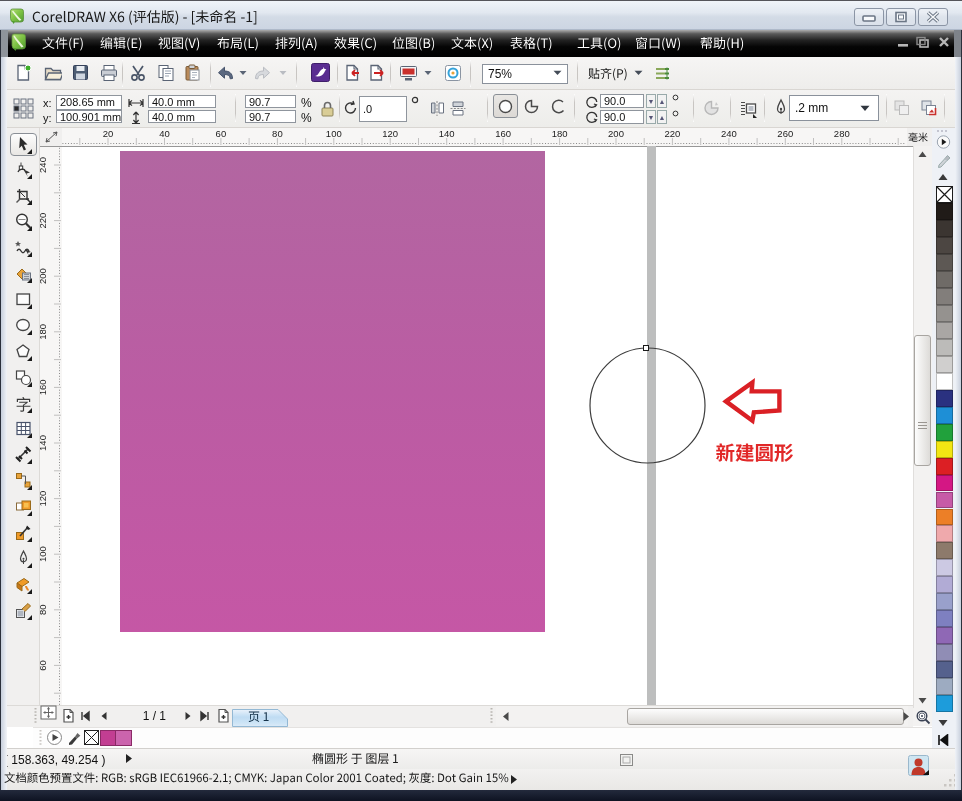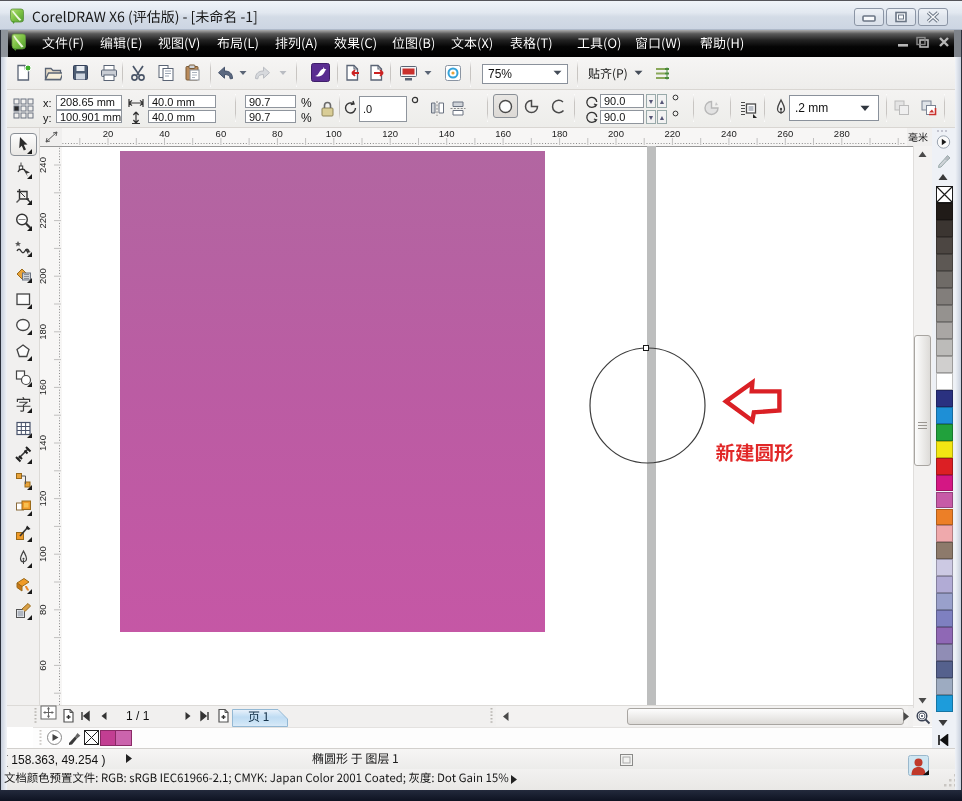--- a/index.html
+++ b/index.html
@@ -510,21 +510,21 @@
       <path d="M2 1.5 H8 L11 4.5 V14 H2 Z" fill="#fff" stroke="#555" stroke-width="1.2"></path>
       <path d="M8 1.5 V4.5 H11" fill="none" stroke="#555"></path>
       <path d="M4.5 9 h4 M6.5 7 v4" stroke="#333" stroke-width="1.4"></path>
     </svg>
     <svg class="ic" style="left:80px;top:710px" width="10" height="12" viewBox="0 0 10 12">
       <path d="M2 2 V10 M9 2 L4 6 L9 10 Z" stroke="#333" fill="#333" stroke-width="1.4"></path>
     </svg>
     <svg class="ic" style="left:98px;top:710px" width="10" height="12" viewBox="0 0 10 12">
       <path d="M8.5 2 L3.5 6 L8.5 10 Z" fill="#333"></path>
     </svg>
-    <div style="position:absolute;left:126px;top:709px;width:40px;height:14px;font-size:12px;color:#111;text-align:left">1 / 1</div>
+    <div style="position:absolute;left:126px;top:709px;width:40px;height:14px;font-size:12px;color:#111;text-align:right">1 / 1</div>
     <svg class="ic" style="left:184px;top:710px" width="10" height="12" viewBox="0 0 10 12">
       <path d="M1.5 2 L6.5 6 L1.5 10 Z" fill="#333"></path>
     </svg>
     <svg class="ic" style="left:200px;top:710px" width="10" height="12" viewBox="0 0 10 12">
       <path d="M8 2 V10 M1 2 L6 6 L1 10 Z" stroke="#333" fill="#333" stroke-width="1.4"></path>
     </svg>
     <svg class="ic" style="left:217px;top:708px" width="13" height="16" viewBox="0 0 13 16">
       <path d="M2 1.5 H8 L11 4.5 V14 H2 Z" fill="#fff" stroke="#555" stroke-width="1.2"></path>
       <path d="M8 1.5 V4.5 H11" fill="none" stroke="#555"></path>
       <path d="M4.5 9 h4 M6.5 7 v4" stroke="#333" stroke-width="1.4"></path>

